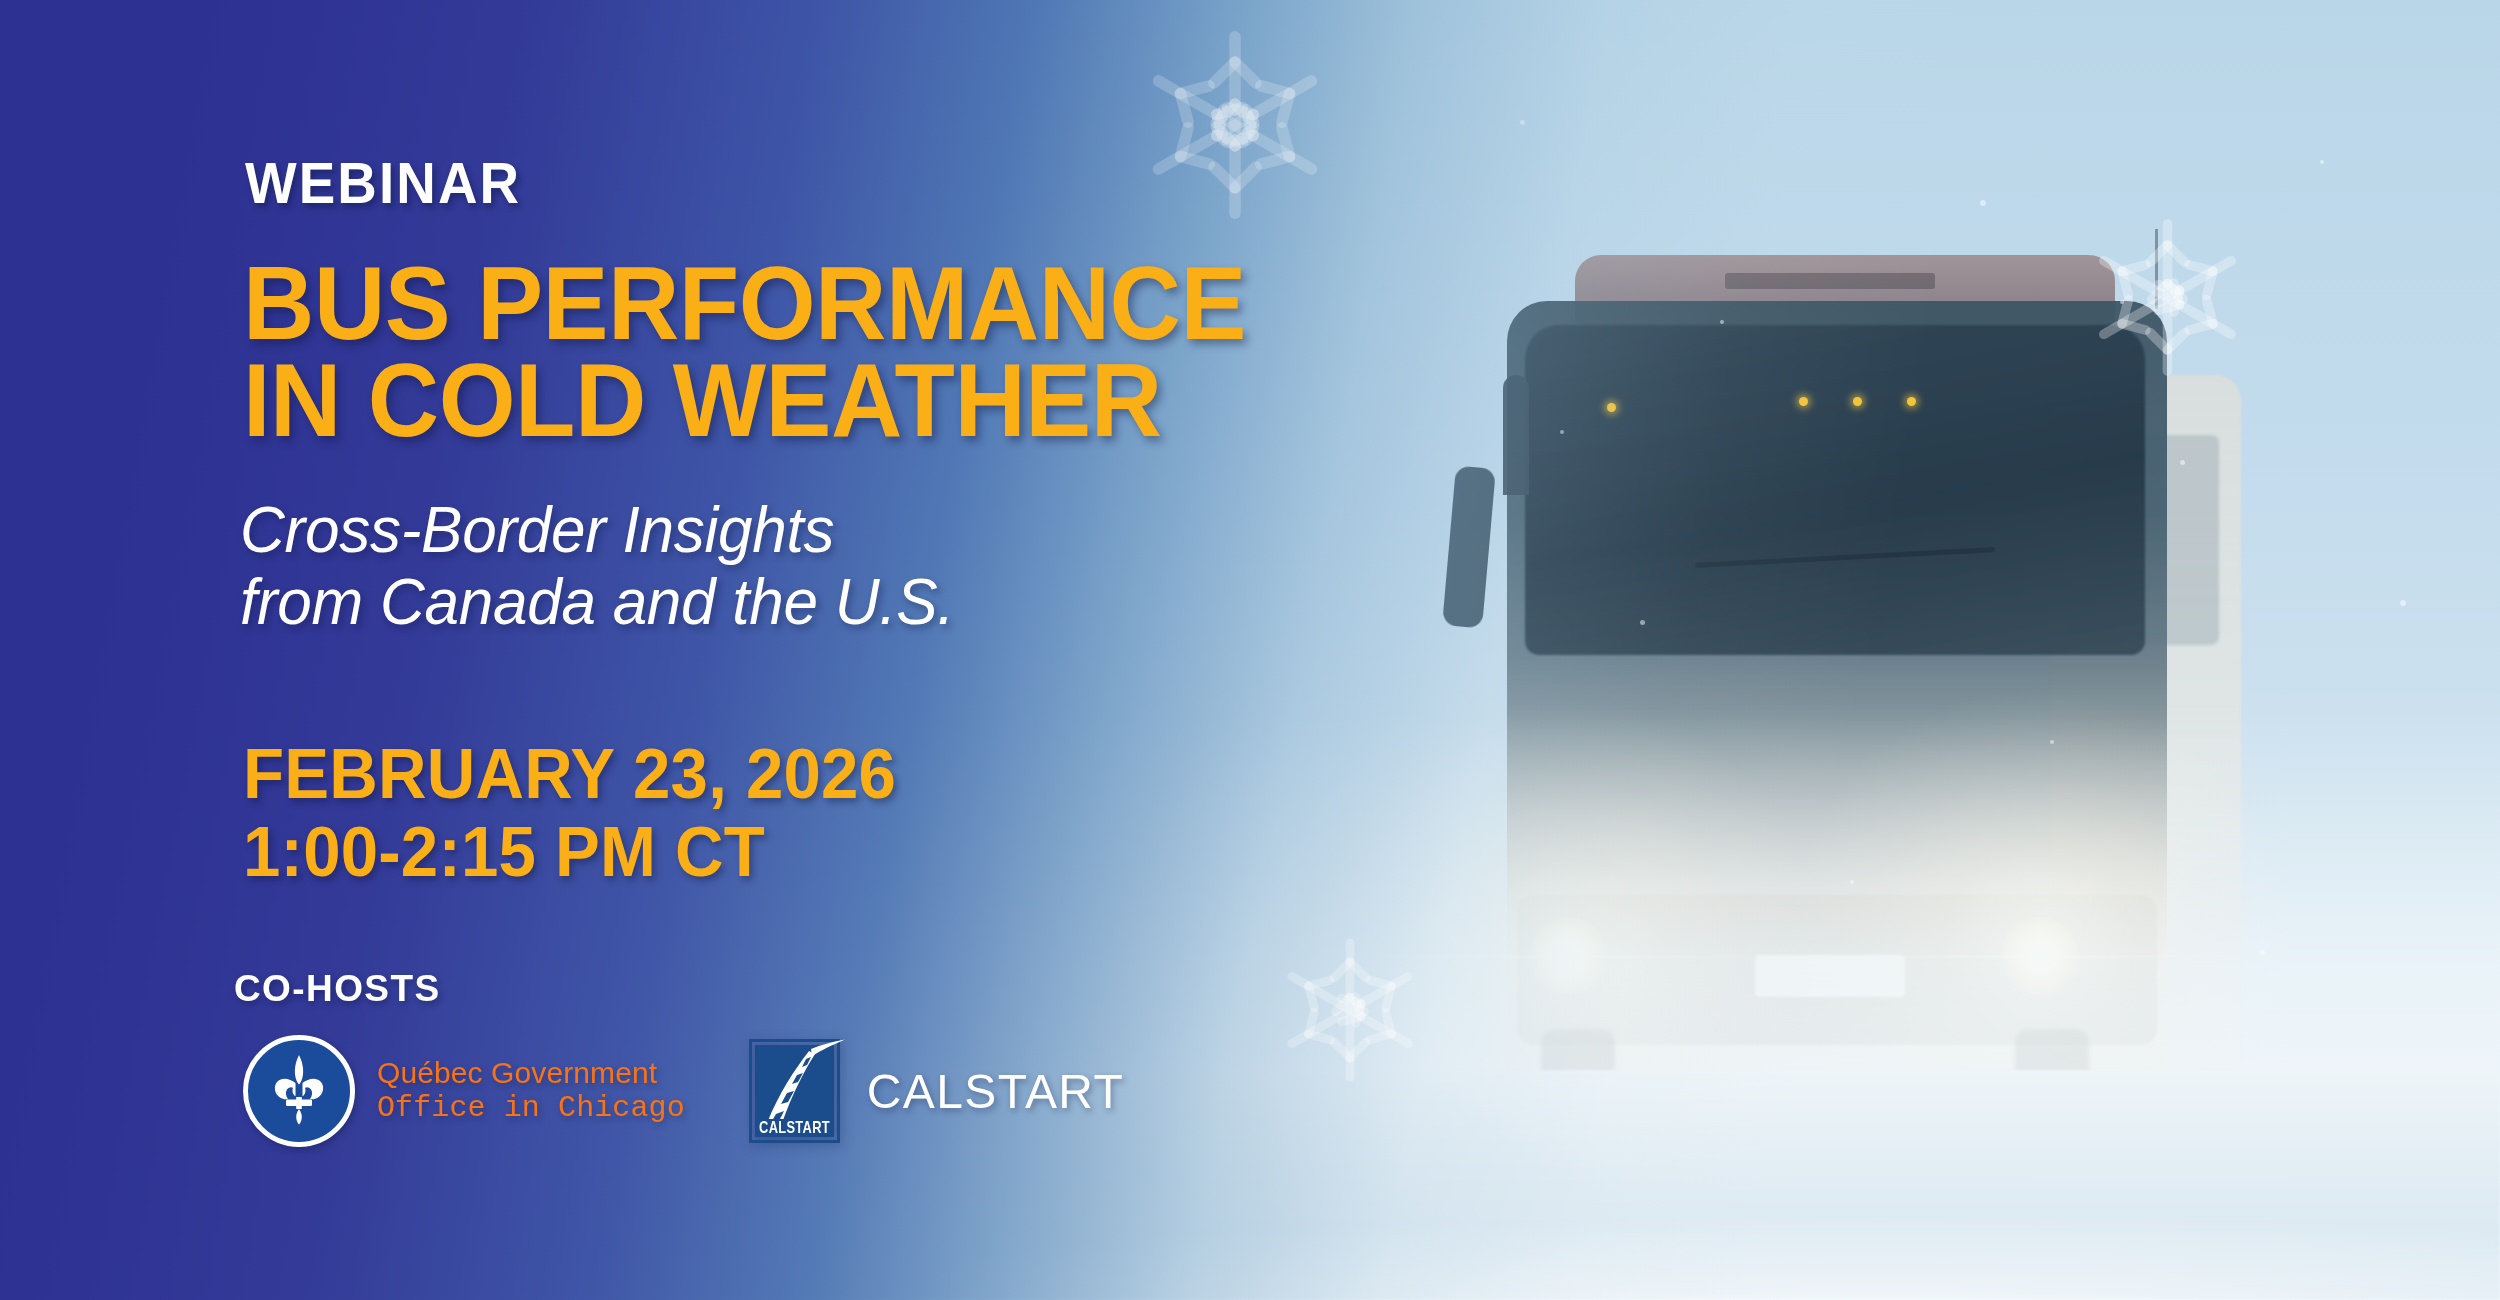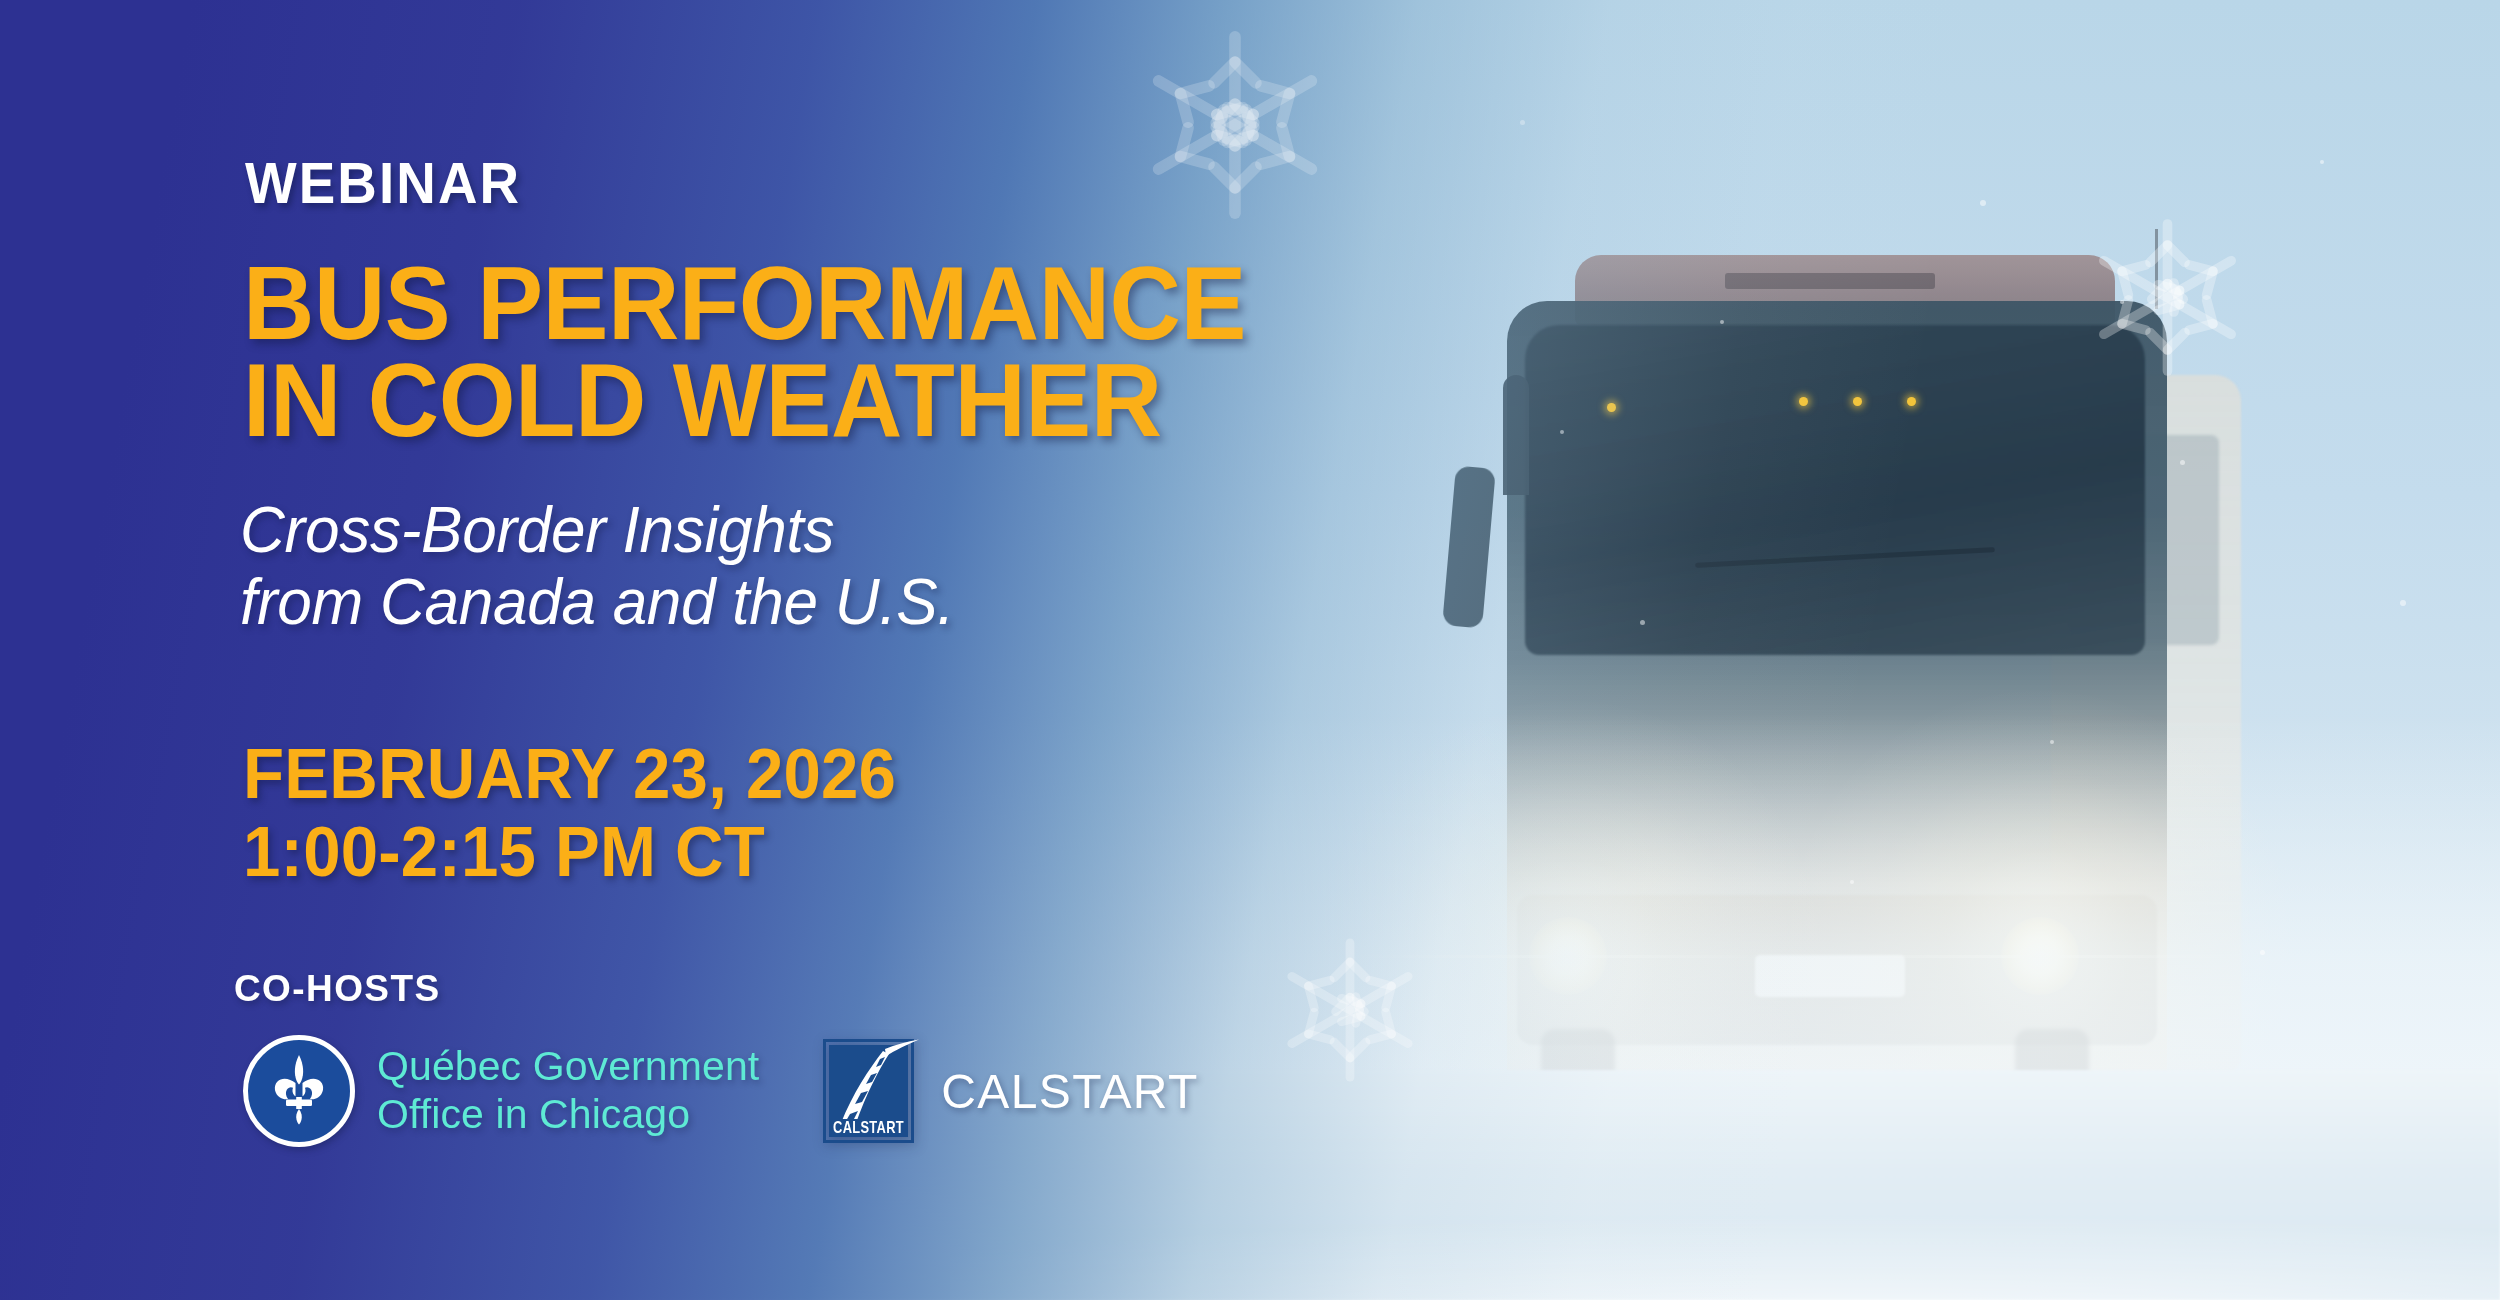--- a/index.html
+++ b/index.html
@@ -214,26 +214,26 @@
   
   .qc-logo{display:flex;align-items:center;gap:22px;}
   .qc-badge{
     width:112px;height:112px;border-radius:50%;
     background:#1B4C9C;
     border:5px solid #ffffff;
     display:flex;align-items:center;justify-content:center;
     box-shadow:2px 3px 7px rgba(14,22,62,.35);
   }
   .qc-text{
-    font-size:41px;line-height:1.16;color:#5eead4;font-weight:normal;
+    font-size:30px;line-height:1.16;color:#f97316;font-weight:normal;
     letter-spacing:.1px;
     text-shadow:2px 3px 6px rgba(14,22,62,.35);
     white-space:nowrap;
   }
-  .qc-text .l2{display:block;}
+  .qc-text .l2{display:block;font-family:Liberation Mono, monospace;}
 
   
   .cs-logo{display:flex;align-items:center;gap:20px;}
   .cs-mark{position:relative;width:98px;height:112px;}
   .cs-mark svg{display:block;filter:drop-shadow(2px 3px 6px rgba(14,22,62,.32));}
   .cs-word{
     font-size:48px;color:#ffffff;letter-spacing:1.4px;font-weight:normal;
     text-shadow:2px 3px 6px rgba(14,22,62,.35);
   }
 </style>

